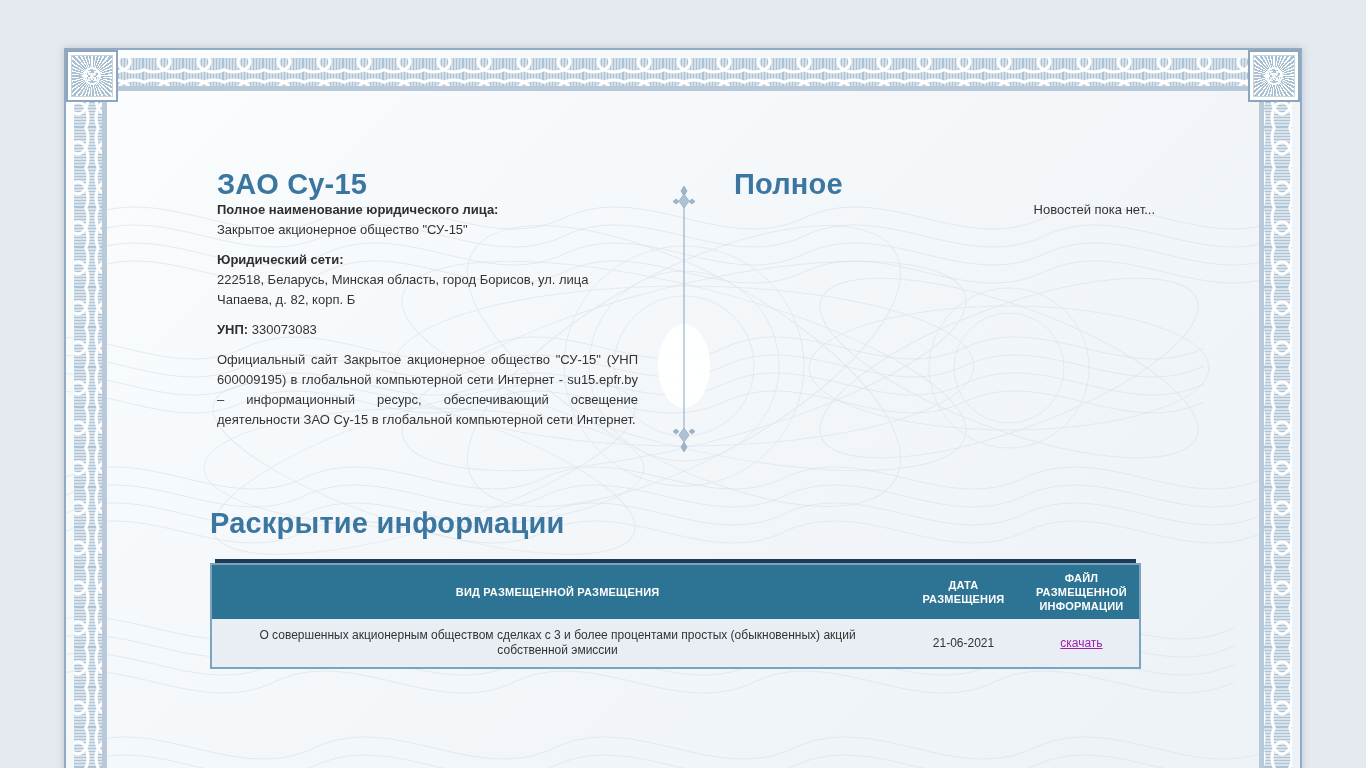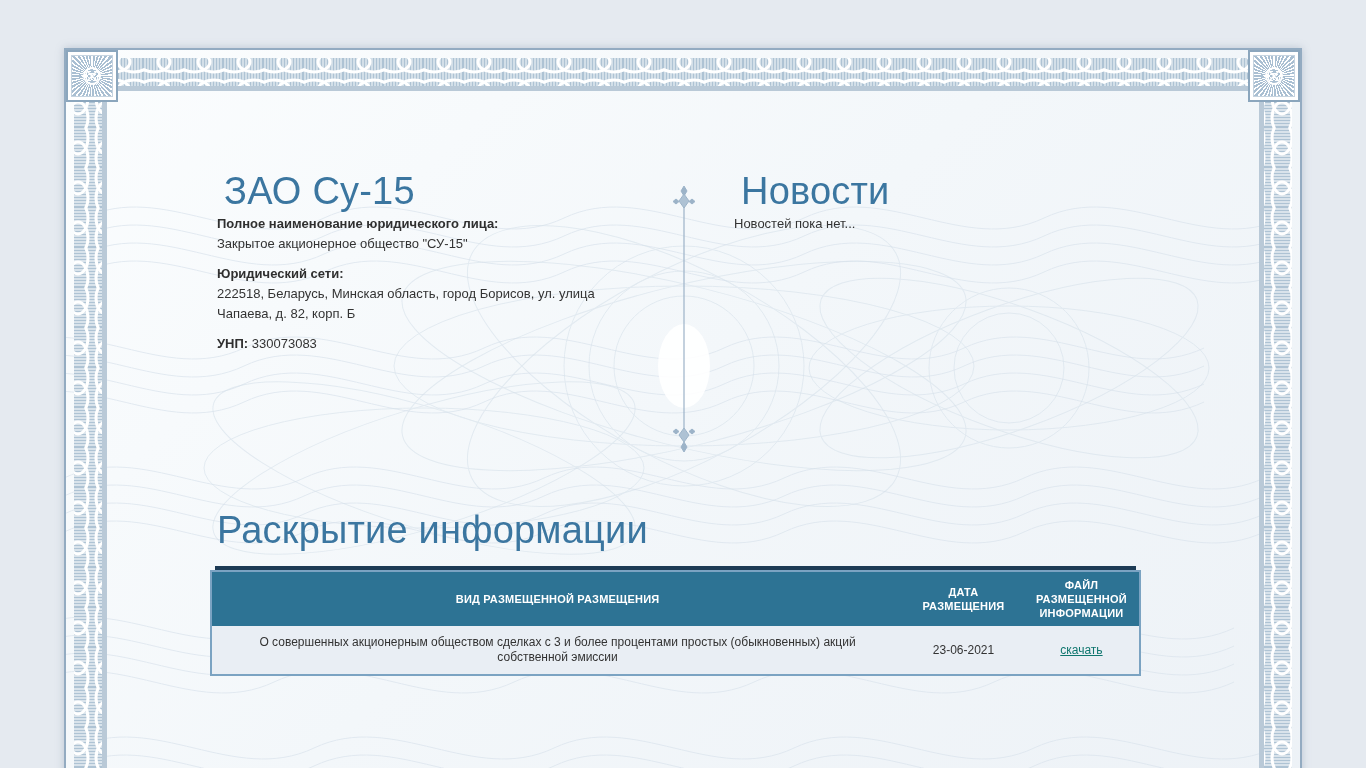--- a/index.html
+++ b/index.html
@@ -26,31 +26,31 @@
     box-shadow: 0 0 0 2px #8ba6bd, inset 0 0 0 1px #c6d4e0;
     display: flex; align-items: center; justify-content: center;
   }
   .corner.tl { left: 4px;   top: 4px; }
   .corner.tr { left: 1186px; top: 4px; }
 
   
   .content { position: absolute; left: 0; top: 0; width: 1238px; height: 900px; }
 
   h1.sec {
-    margin: 7px; font-size: 38px; font-weight: 400; line-height: 32px;
+    margin: 0; font-size: 29px; font-weight: 700; line-height: 32px;
     color: #3b76a0; letter-spacing: .2px;
   }
   .col { position: absolute; top: 120px; width: 421px; font-size: 13px; line-height: 20px; }
   .col-left  { left: 153px; }
   .col-right { left: 670px; }
   .col p { margin: 0 0 10px; }
   .col .first-block { }
   .lbl { font-weight: bold; color: #2f2f2f; }
   .about { text-align: justify; margin-top: 10px; }
-  .news-empty { margin-top: 27px; }
+  .news-empty { margin-top: 27px; text-align: right; }
 
   .disclosure { position: absolute; left: 146px; top: 459px; width: 995px; }
 
   
   .table-wrap { position: relative; margin-top: 20px; width: 931px; }
   .accent-bar { height: 4px; margin: 0 5px; background: #1d3b55; }
   table.disc {
     width: 100%; border-collapse: collapse;
     border: 2px solid #7ba3c2; background: #e9eef4;
   }
@@ -61,21 +61,21 @@
     padding: 6px 10px; height: 50px; letter-spacing: .2px;
   }
   table.disc tbody td {
     font-size: 12px; line-height: 15px; color: #333;
     text-align: center; vertical-align: middle;
     padding: 9px 12px; height: 48px;
   }
   .c-info { width: 74.5%; }
   .c-date { width: 13%; }
   .c-file { width: 12.5%; }
-  a.dl { color: #0f766e; text-decoration: underline; cursor: pointer; }
+  a.dl { color: #a21caf; text-decoration: underline; cursor: pointer; }
 </style>
 </head>
 <body>
 
 <div class="panel">
 
   <svg class="bg-svg" width="1238" height="900" viewBox="0 0 1238 900" aria-hidden="true">
     <defs>
       <path id="wv" d="M0,0 c80,-38 160,38 240,0 s160,38 240,0 s160,38 240,0 s160,38 240,0 s160,38 240,0" fill="none"></path>
     </defs>
@@ -176,50 +176,51 @@
   <div class="content">
 
     <div class="col col-left">
       <h1 class="sec">ЗАО Су-15</h1>
       <p class="first-block">
         <span class="lbl">Полное наименование юридического лица:</span><br>
         <span>Закрытое акционерное общество "СУ-15"</span>
       </p>
       <p>
         <span class="lbl">Юридический сети:</span><br>
-        <span>222518, Беларусь, Минская область, город Борисов, ул. улица Чапаева, д. 82, корп. Б</span>
+        <span>222518, Беларусь, Минская область, город Борисов, ул. лица Чапаева, д. 82, корп. Б</span>
       </p>
       <p>
         <span class="lbl">УНП:</span>
         <span>330073083</span>
       </p>
+      <p class="about">Официальный сайт Закрытое акционерное общество "СУ-15" (УНП 600009195) в глобальной компьютерной сети Интернет - su15.epfr.by – информационный ресурс, обеспечивающий освещение деятельности ЗАО Су-15 в глобальной компьютерной сети Интернет.</p>
     </div>
 
     <div class="col col-right">
-      <h1 class="sec">Новости</h1>
+      <h1 class="sec">Полное</h1>
       <p class="news-empty">Новостей пока нет...</p>
     </div>
 
     <div class="disclosure">
       <h1 class="sec">Раскрытие информации</h1>
 
       <div class="table-wrap">
         <div class="accent-bar"></div>
         <table class="disc">
           <thead>
             <tr>
               <th class="c-info">ВИД РАЗМЕЩЕННОЙ РАЗМЕЩЕНИЯ</th>
               <th class="c-date">ДАТА РАЗМЕЩЕНИЯ</th>
               <th class="c-file">ФАЙЛ РАЗМЕЩЕННОЙ ИНФОРМАЦИИ</th>
             </tr>
           </thead>
           <tbody>
             <tr>
               <td>О совершенных акционерным обществом сделках с 3 и более процентами простых (обыкновенных) акций собственной эмиссии</td>
-              <td>23-06-2021</td>
+              <td>21-06-2021</td>
               <td>
                 <a class="dl">скачать</a>
               </td>
             </tr>
           </tbody>
         </table>
       </div>
     </div>
 
   </div>

